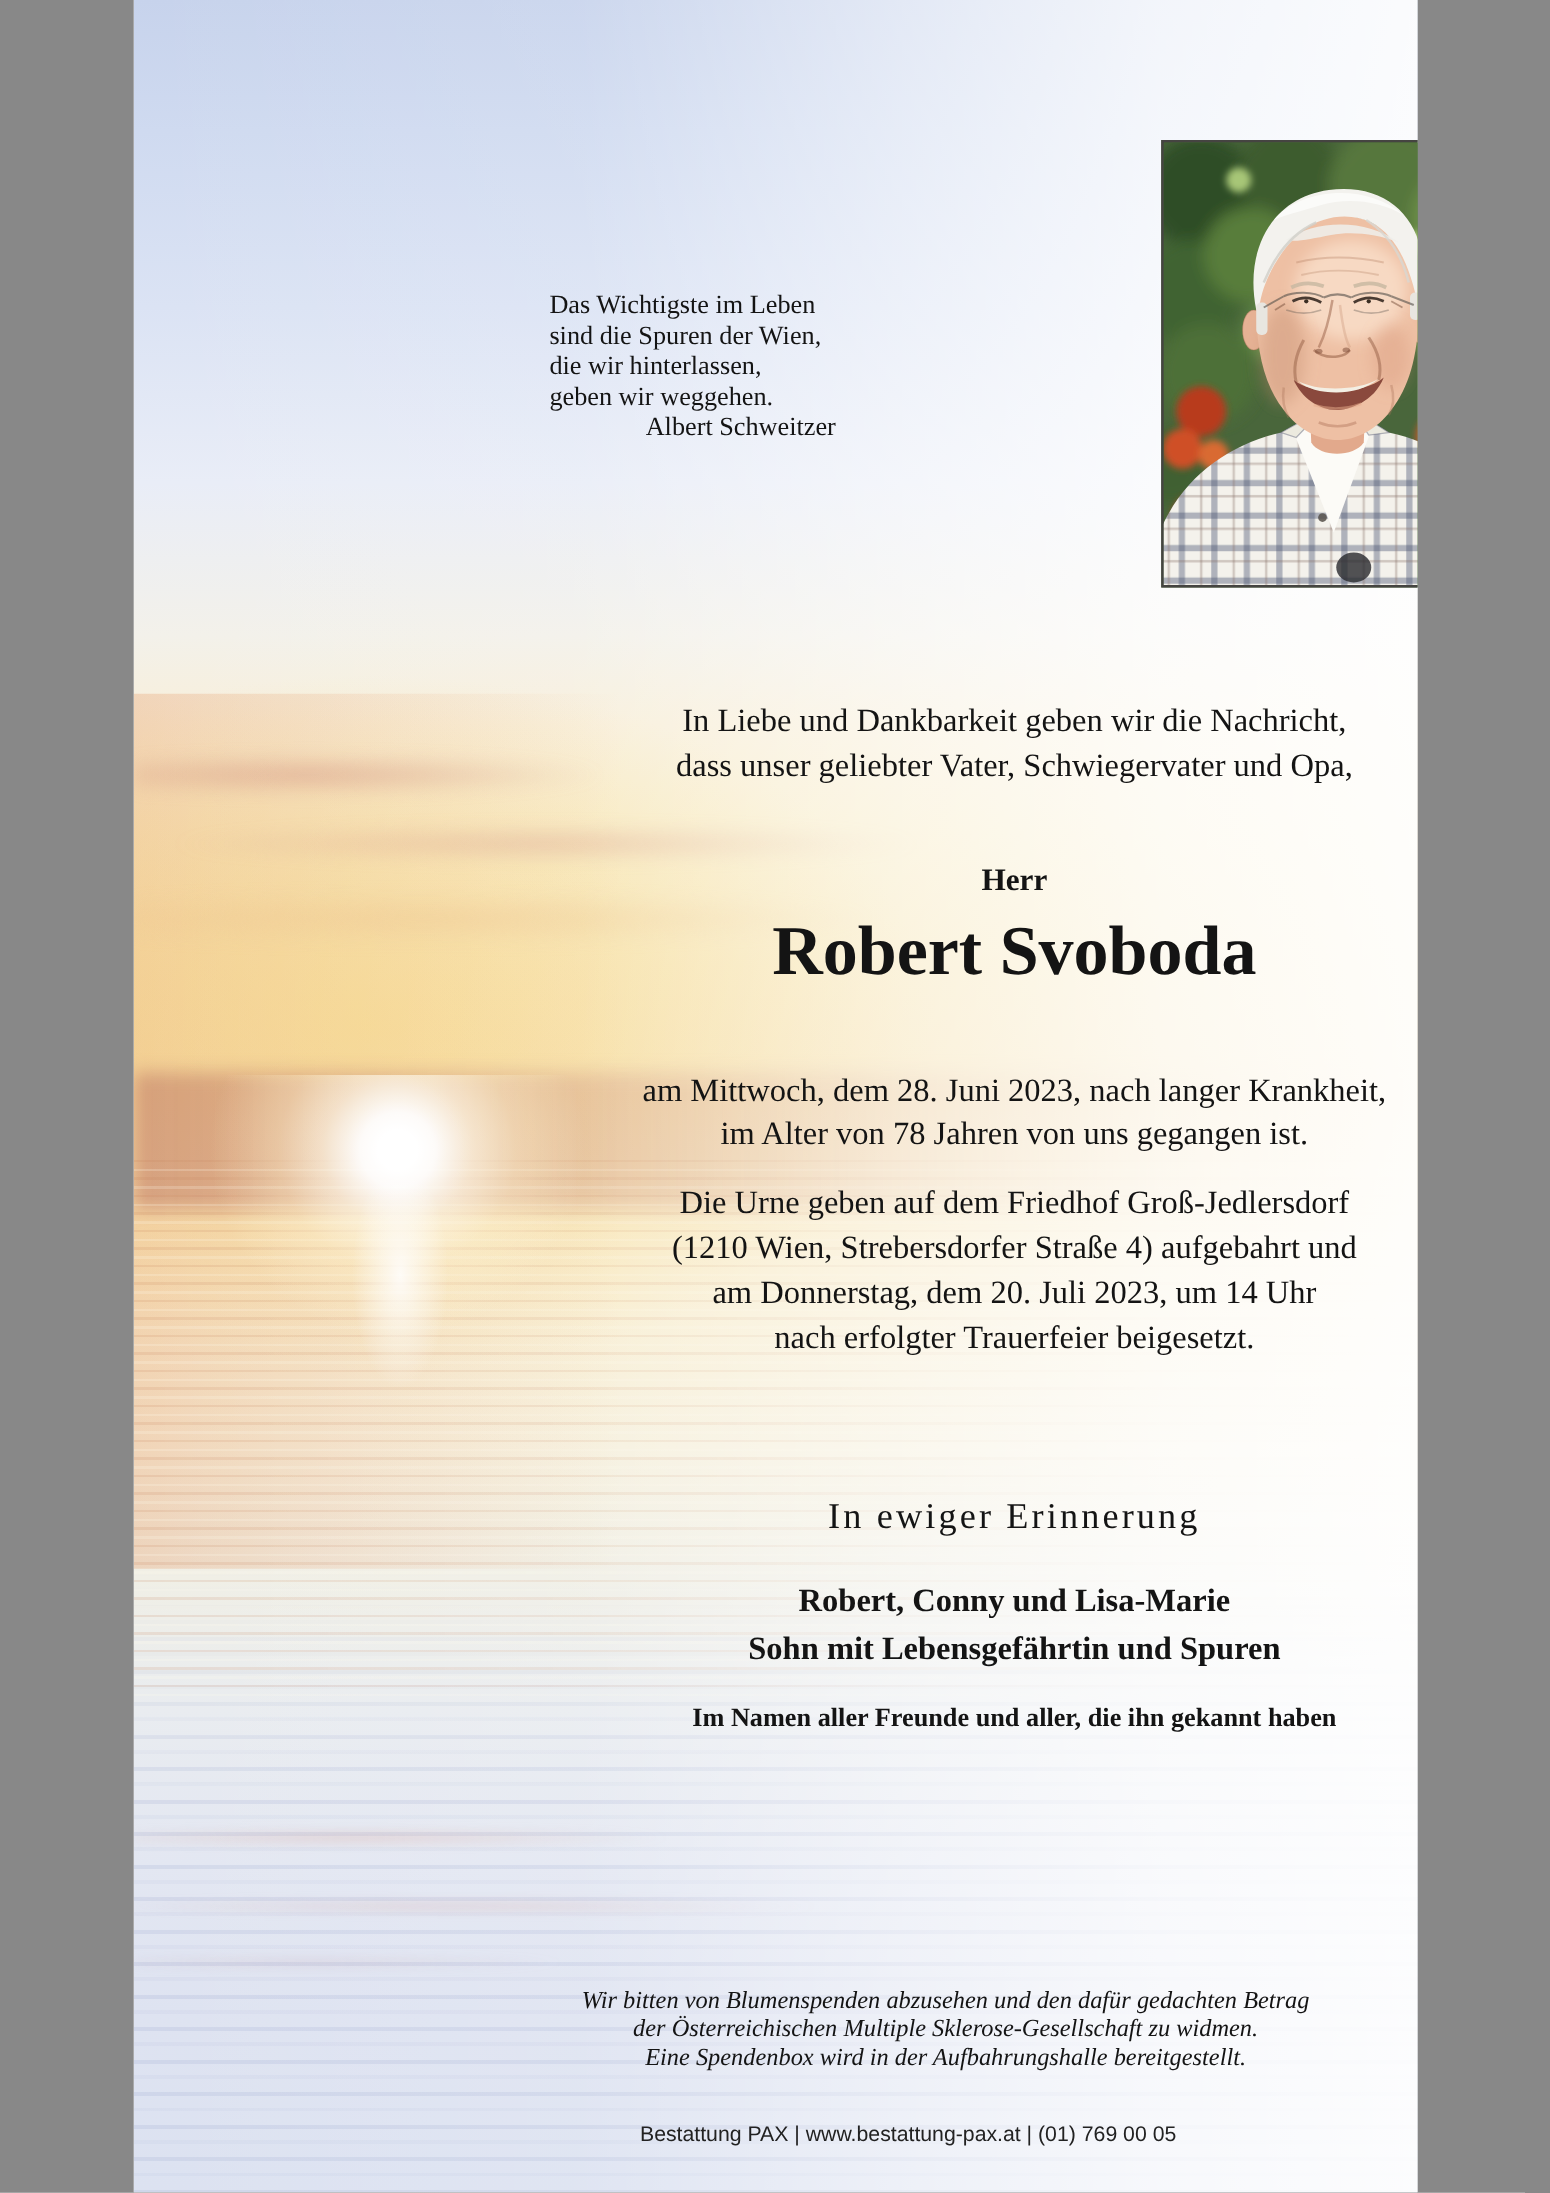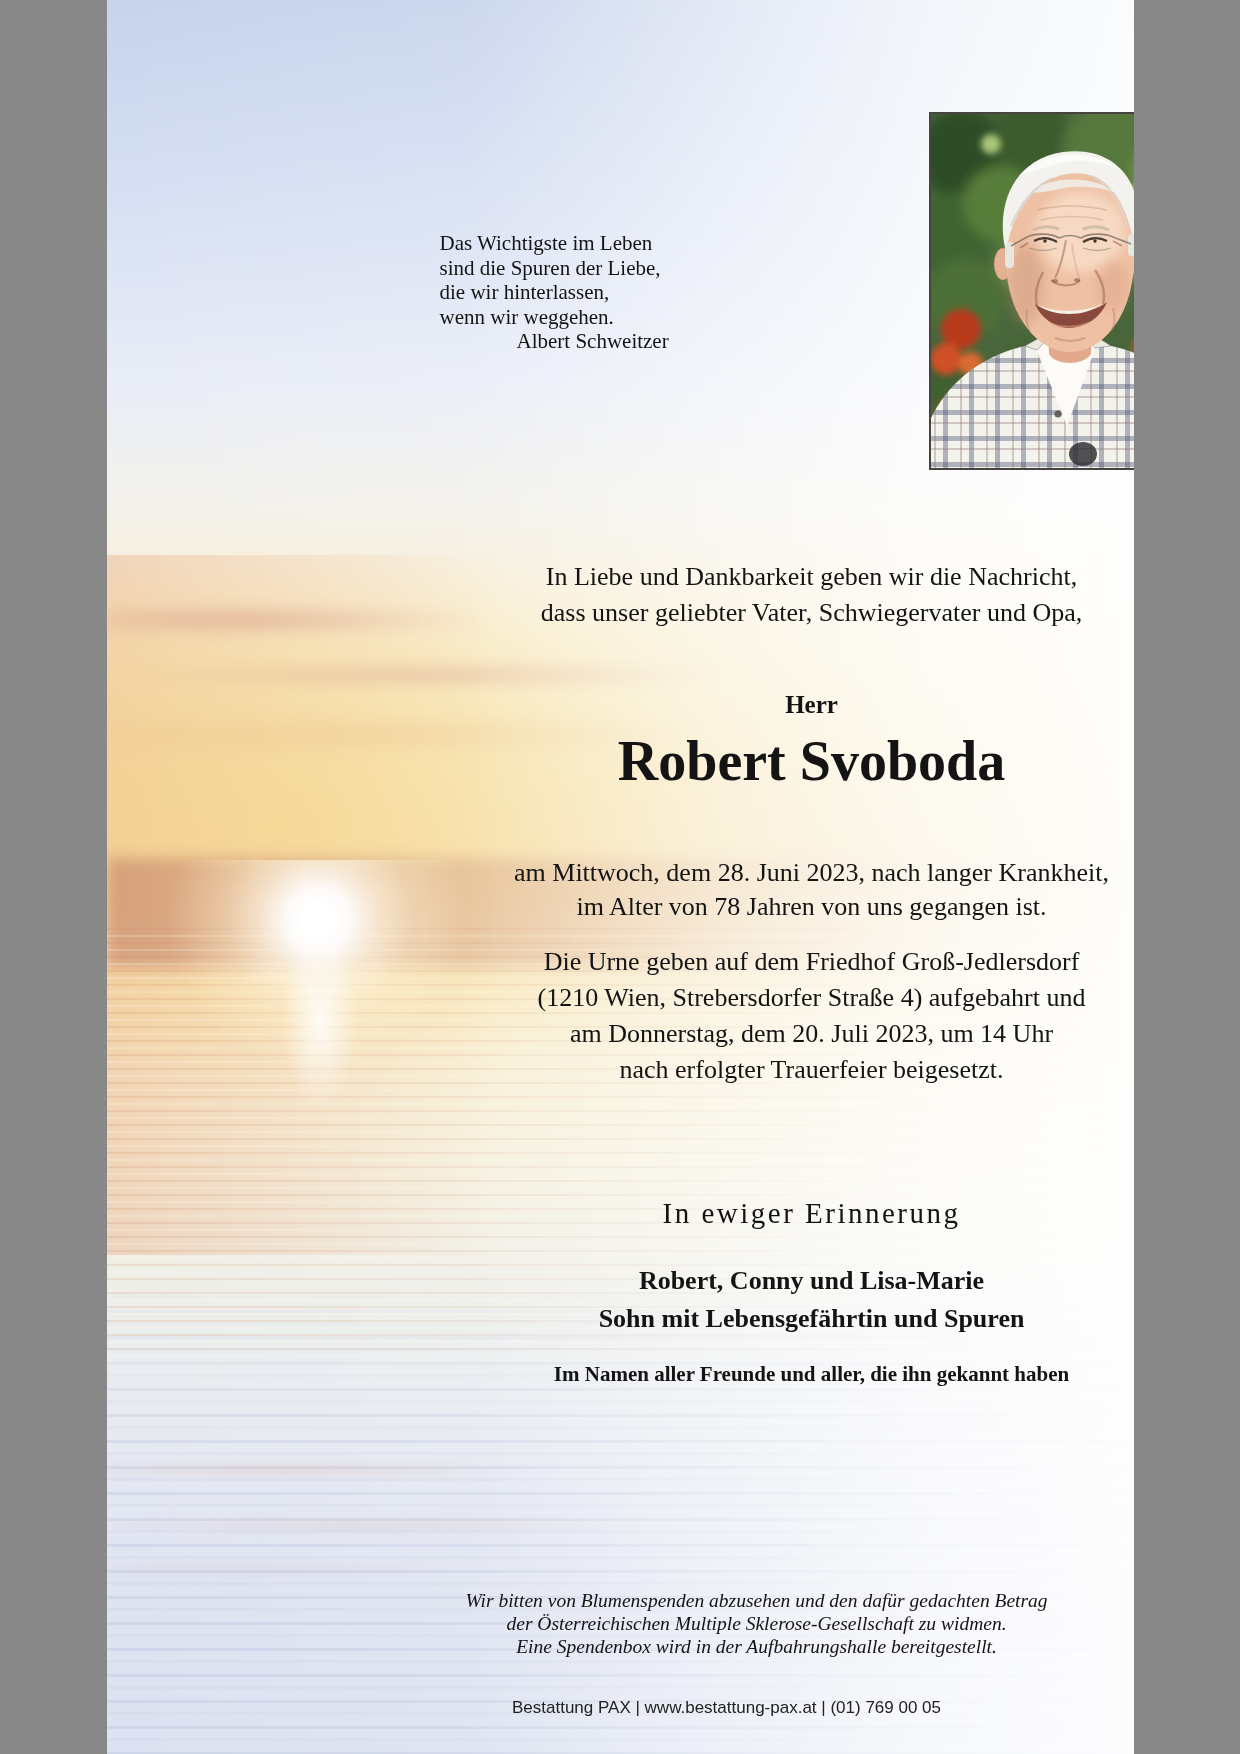--- a/index.html
+++ b/index.html
@@ -140,23 +140,23 @@
     <div class="bg-sun-reflection"></div>
     <div class="bg-ripples-cool"></div>
     <div class="bg-pink-streaks"></div>
     <div class="bg-white-fade"></div>
   </div>
 
   <div class="content">
 
     <div class="quote">
       <div>Das Wichtigste im Leben</div>
-      <div>sind die Spuren der Liebe,</div>
+      <div>sind die Spuren der Wien,</div>
       <div>die wir hinterlassen,</div>
-      <div>wenn wir weggehen.</div>
+      <div>geben wir weggehen.</div>
       <div class="attr">Albert Schweitzer</div>
     </div>
 
     <div class="photo" title="Lächelnder älterer Herr mit weißem Haar, Brille und kariertem Hemd vor grünen Sträuchern mit roten Blüten">
       <svg width="268" height="354" viewBox="0 0 268 354" xmlns="http://www.w3.org/2000/svg" role="img">
         <defs>
           <filter id="b6" x="-40%" y="-40%" width="180%" height="180%">
               <feGaussianBlur stdDeviation="6"></feGaussianBlur>
             </filter>
           <filter id="b3" x="-40%" y="-40%" width="180%" height="180%">

